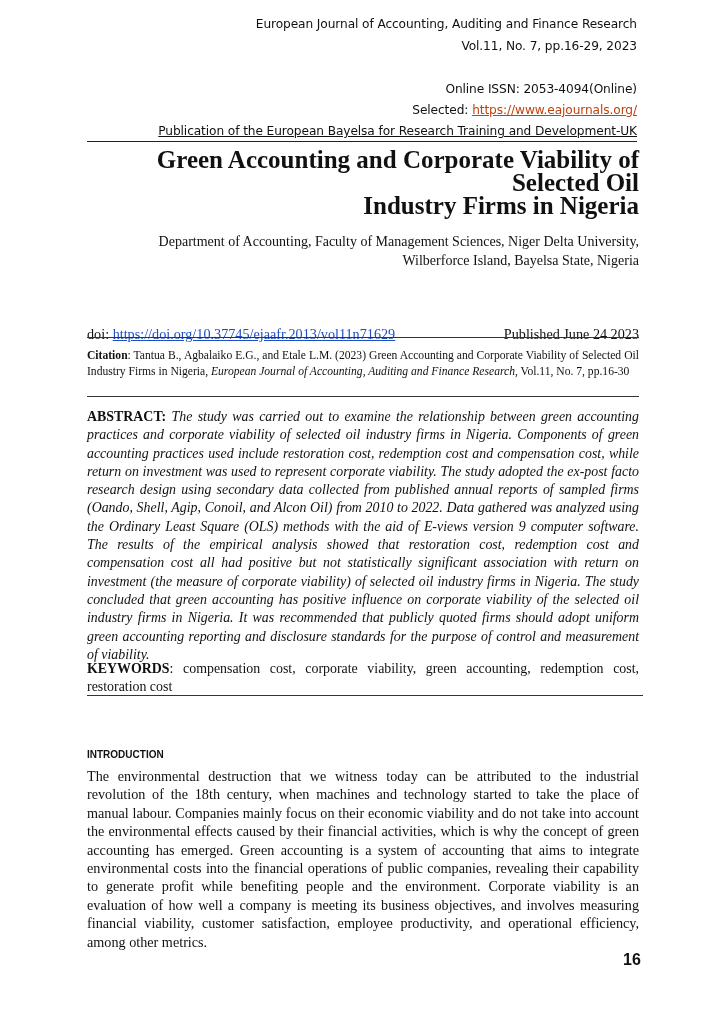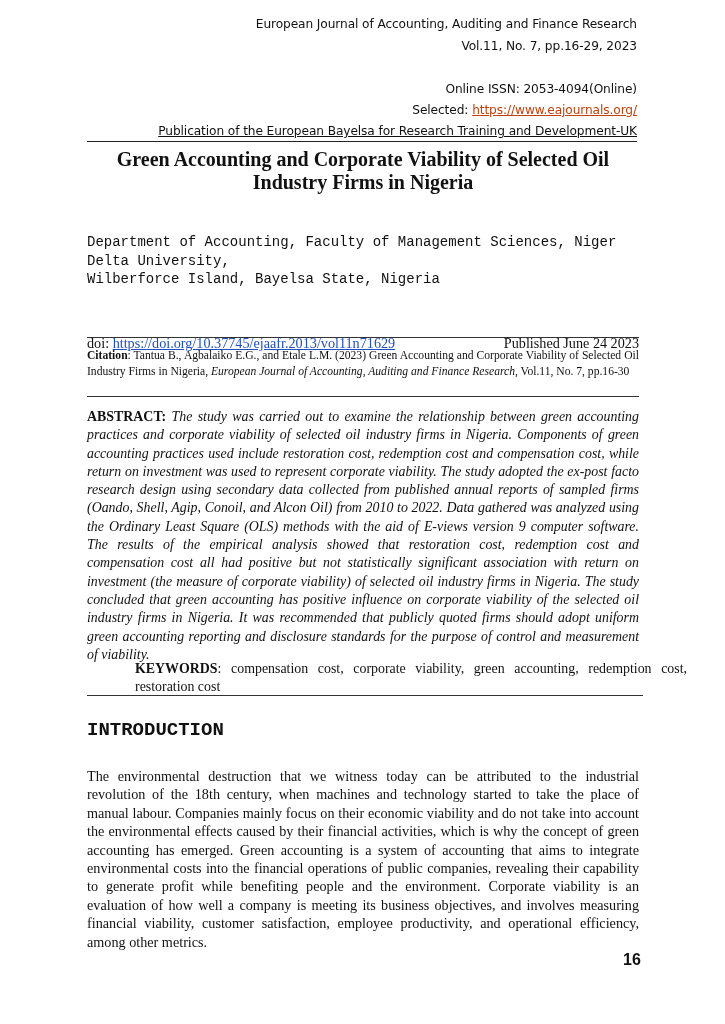--- a/index.html
+++ b/index.html
@@ -10,50 +10,50 @@
            font-family: "DejaVu Sans", sans-serif; font-size: 12.2px; line-height: 21.5px; color: #111; letter-spacing: -0.1px; }
     .hdr-journal { top: 14px; }
     .hdr-vol { top: 35.5px; }
     .hdr-print { top: 57px; }
     .hdr-online { top: 78.5px; }
     .hdr-web { top: 100px; }
     .hdr-web a { color: #c2410c; text-decoration: underline; margin-top: 48px; }
     .hdr-pub { top: 121px; text-decoration: underline; }
     .rule-top { position: absolute; left: 87px; width: 550px; top: 141px; border-top: 1.3px solid #222; }
 
-    .title { position: absolute; left: 87px; width: 552px; top: 148px; text-align: center;
-             font-family: "Liberation Serif", serif; font-weight: bold; font-size: 20px; line-height: 23px; color: #111; }
+    .title { position: absolute; left: 87px; width: 552px; top: 148px; text-align: right;
+             font-family: "Liberation Serif", serif; font-weight: bold; font-size: 25px; line-height: 23px; color: #111; }
     .authors { position: absolute; left: 87px; width: 552px; top: 214px; text-align: center;
                font-family: "Liberation Serif", serif; font-weight: bold; font-size: 14px; line-height: 18px; }
-    .affil { position: absolute; left: 87px; width: 552px; top: 233px; text-align: left;
-             font-family: Liberation Mono, monospace; font-size: 14px; line-height: 18.5px; }
+    .affil { position: absolute; left: 87px; width: 552px; top: 233px; text-align: right;
+             font-family: Liberation Serif, serif; font-size: 14px; line-height: 18.5px; }
 
-    .doi-row { position: absolute; left: 87px; width: 552px; top: 334px;
+    .doi-row { position: absolute; left: 87px; width: 552px; top: 325px;
                font-family: "Liberation Serif", serif; font-size: 14.2px; line-height: 18px; }
     .doi-row a { color: #1f4fc1; text-decoration: underline; }
     .doi-row .pub { position: absolute; right: 0; top: 0; text-align: right; }
     .rule-doi { position: absolute; left: 87px; width: 552px; top: 337px; border-top: 1.2px solid #333; }
 
     .citation { position: absolute; left: 87px; width: 552px; top: 348px;
                 font-family: "Liberation Serif", serif; font-size: 11.6px; line-height: 15.7px; text-align: justify; }
     .citation b { font-weight: bold; }
     .rule-cit { position: absolute; left: 87px; width: 552px; top: 396px; border-top: 1.2px solid #333; }
 
     .abstract { position: absolute; left: 87px; width: 552px; top: 408px;
                 font-family: "Liberation Serif", serif; font-size: 13.9px; line-height: 18.3px; text-align: justify; }
     .abstract .lbl { font-weight: bold; font-style: normal; }
     .abstract .txt { font-style: italic; }
 
     .keywords { position: absolute; left: 87px; width: 552px; top: 660px;
-                font-family: "Liberation Serif", serif; font-size: 13.9px; line-height: 17.5px; text-align: justify; margin-left: 48px; }
+                font-family: "Liberation Serif", serif; font-size: 13.9px; line-height: 17.5px; text-align: justify; }
     .keywords .lbl { font-weight: bold; }
     .rule-kw { position: absolute; left: 87px; width: 556px; top: 695px; border-top: 1.2px solid #333; }
 
-    .intro-h { position: absolute; left: 87px; top: 721px;
-               font-family: Liberation Mono, monospace; font-weight: bold; font-size: 19px; line-height: 18px; }
+    .intro-h { position: absolute; left: 87px; top: 746px;
+               font-family: Liberation Sans, sans-serif; font-weight: bold; font-size: 10px; line-height: 18px; }
     .intro-p { position: absolute; left: 87px; width: 552px; top: 767px;
                font-family: "Liberation Serif", serif; font-size: 14.2px; line-height: 18.4px; text-align: justify; }
 
     .page-num { position: absolute; left: 623px; top: 951px;
                 font-family: Liberation Sans, sans-serif; font-weight: bold; font-size: 16px; }
   </style>
 </head>
 <body>
 
 <div class="page">

